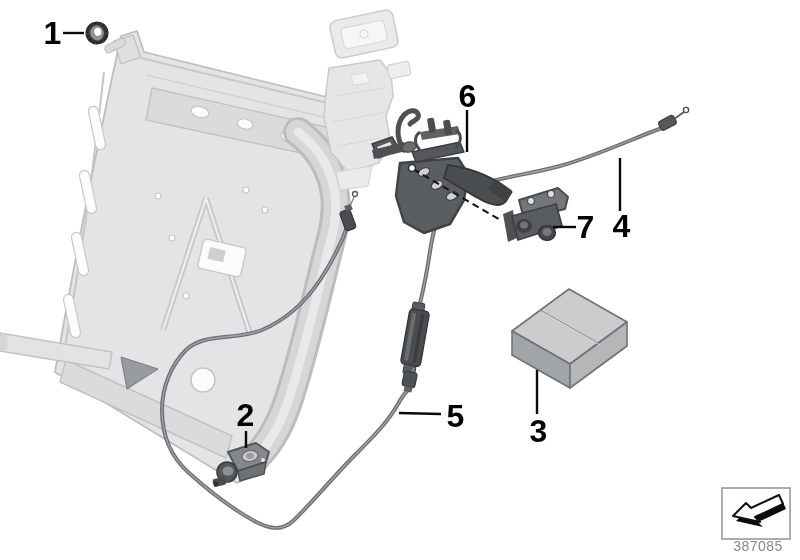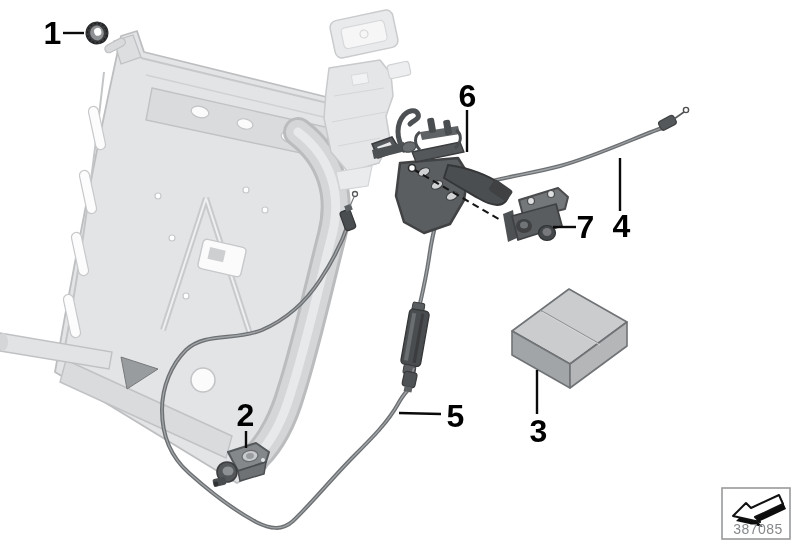--- a/index.html
+++ b/index.html
@@ -224,15 +224,15 @@
 </svg>
 
 <div class="callout" style="left:52px;top:33px;">1</div>
 <div class="callout" style="left:245px;top:415px;">2</div>
 <div class="callout" style="left:538px;top:431px;">3</div>
 <div class="callout" style="left:621px;top:226px;">4</div>
 <div class="callout" style="left:455px;top:416px;">5</div>
 <div class="callout" style="left:467px;top:96px;">6</div>
 <div class="callout" style="left:585px;top:227px;">7</div>
 
-<div class="doc-number" style="left:758px;top:521px;">387085</div>
+<div class="doc-number" style="left:758px;top:538px;">387085</div>
 
 </div>
 
 </body></html>

